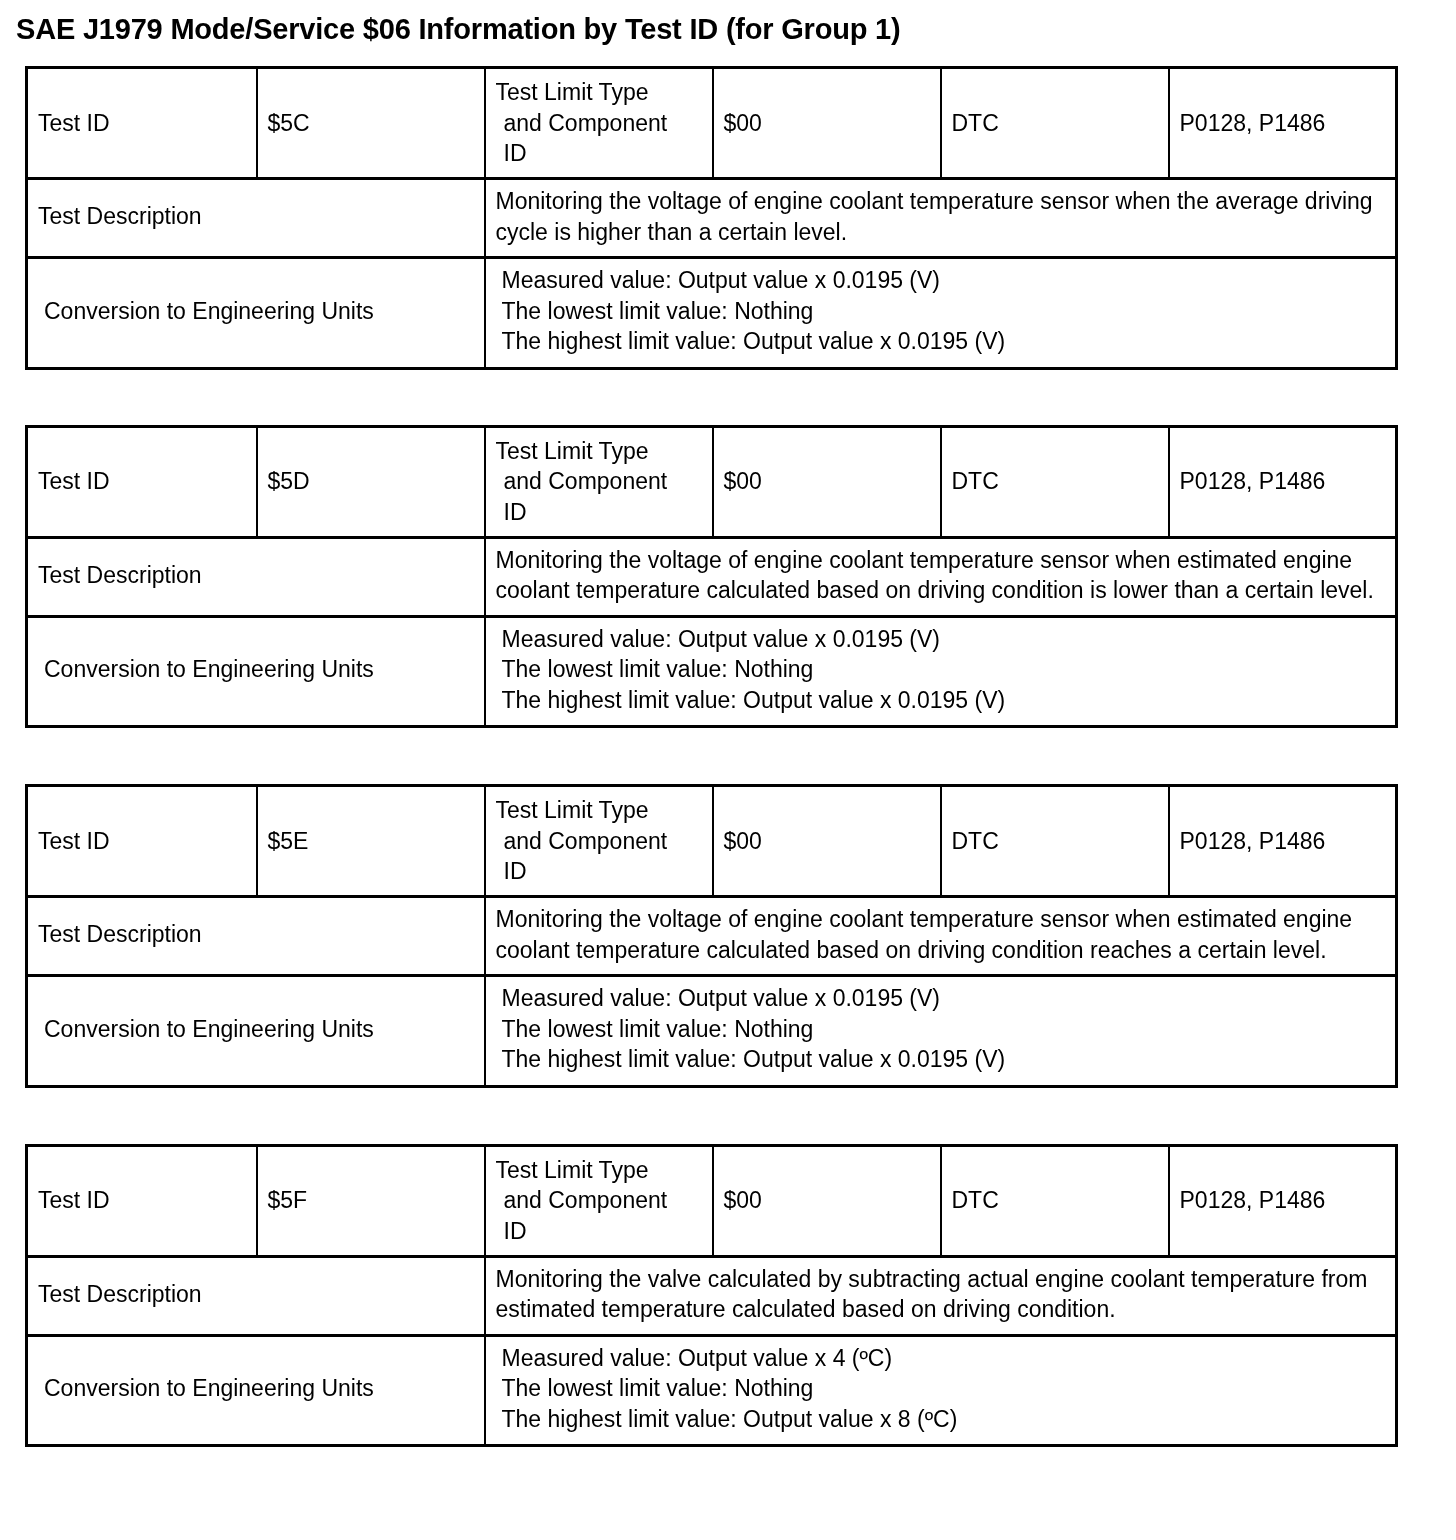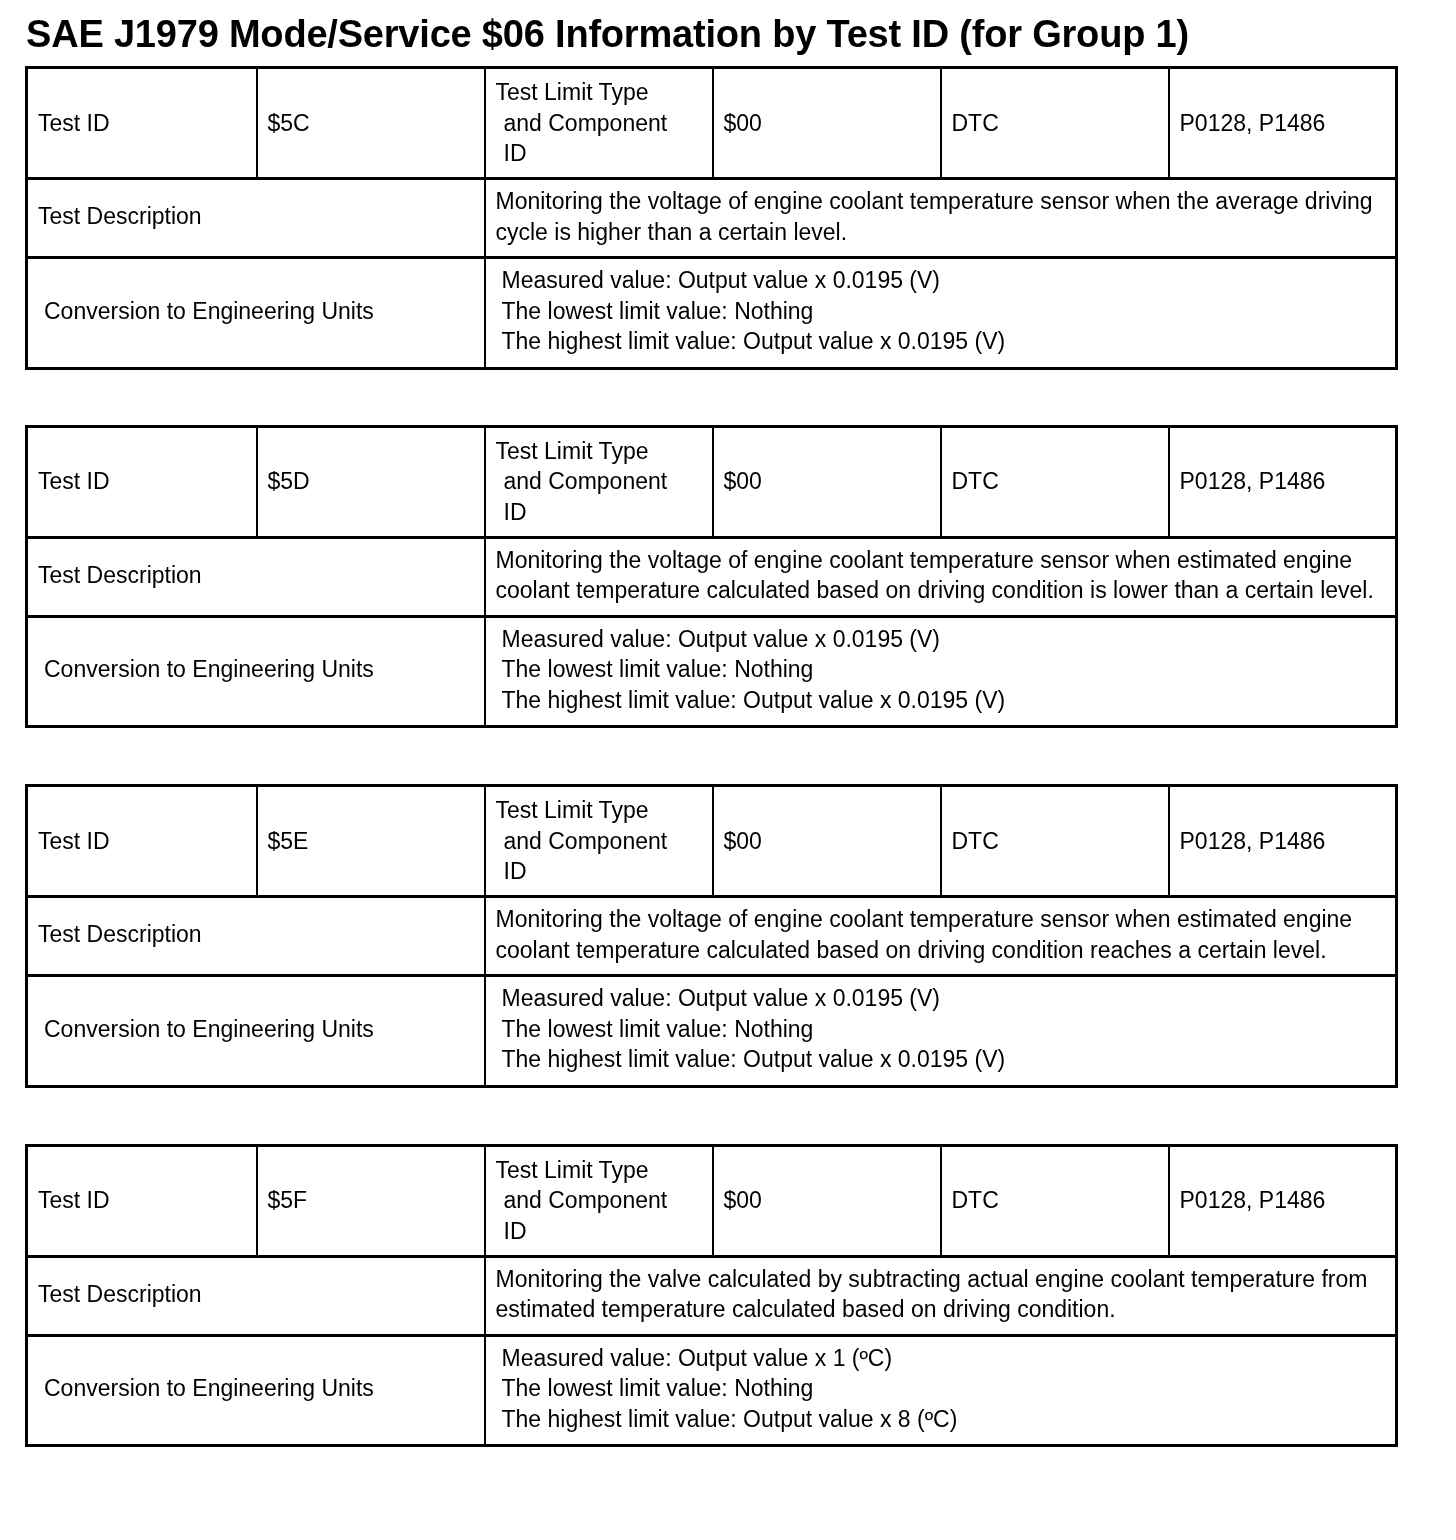--- a/index.html
+++ b/index.html
@@ -9,23 +9,23 @@
     }
     body {
       width: 1456px;
       height: 1540px;
       position: relative;
       font-family: "Liberation Sans", sans-serif;
       color: #000000;
     }
     .doc-title {
       position: absolute;
-      left: 26px;
+      left: 16px;
       top: 13px;
-      font-size: 38px;
+      font-size: 29px;
       font-weight: bold;
       letter-spacing: -0.2px;
       white-space: nowrap;
     }
     .tables {
       position: absolute;
       left: 25px;
       top: 66px;
       width: 1370px;
     }
@@ -209,21 +209,21 @@
       <td>DTC</td>
       <td>P0128, P1486</td>
     </tr>
     <tr class="row-desc">
       <td colspan="2">Test Description</td>
       <td colspan="4">Monitoring the valve calculated by subtracting actual engine coolant temperature from estimated temperature calculated based on driving condition.</td>
     </tr>
     <tr class="row-conv">
       <td colspan="2">Conversion to Engineering Units</td>
       <td colspan="4">
-        <span class="conv-line">Measured value: Output value x 1 (ºC)</span>
+        <span class="conv-line">Measured value: Output value x 4 (ºC)</span>
         <span class="conv-line">The lowest limit value: Nothing</span>
         <span class="conv-line">The highest limit value: Output value x 8 (ºC)</span>
       </td>
     </tr>
   </tbody>
     </table>
 
 </div>
 
 </body></html>

